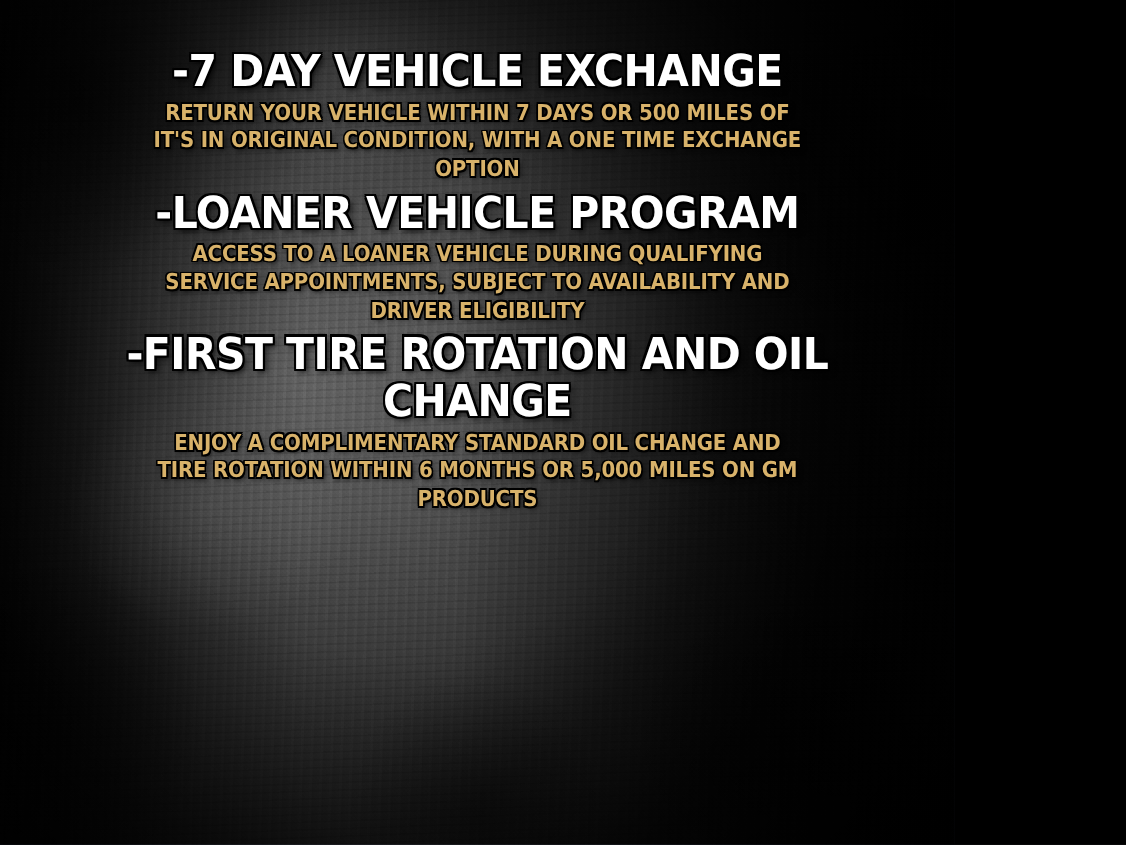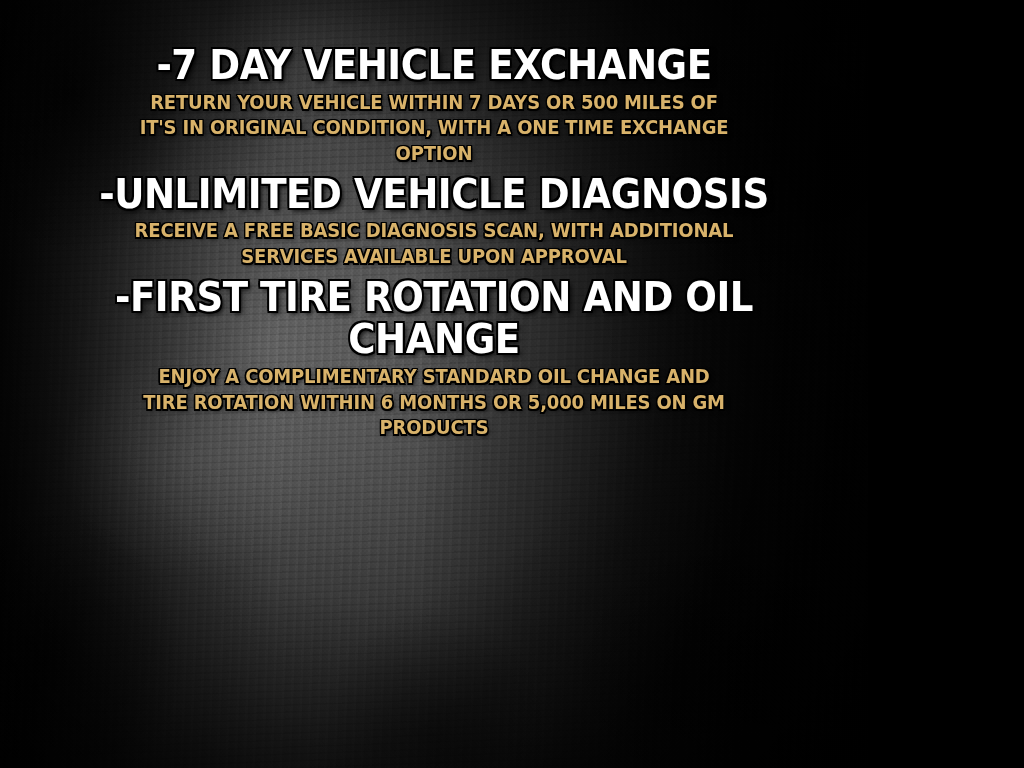--- a/index.html
+++ b/index.html
@@ -124,25 +124,25 @@
   <div class="bg-layer bg-vignette"></div>
 
   <div class="content">
 
     <div class="block">
       <h1 class="headline">-7 DAY VEHICLE EXCHANGE</h1>
       <p class="subline">RETURN YOUR VEHICLE WITHIN 7 DAYS OR 500 MILES OF IT'S IN ORIGINAL CONDITION, WITH A ONE TIME EXCHANGE OPTION</p>
     </div>
 
 
+    <div class="block">
+      <h1 class="headline">-LOANER VEHICLE PROGRAM</h1>
+      <p class="subline">ACCESS TO A LOANER VEHICLE DURING QUALIFYING SERVICE APPOINTMENTS, SUBJECT TO AVAILABILITY AND DRIVER ELIGIBILITY</p>
+    </div>
 
-    <div class="block">
-      <h1 class="headline">-UNLIMITED VEHICLE DIAGNOSIS</h1>
-      <p class="subline">RECEIVE A FREE BASIC DIAGNOSIS SCAN, WITH ADDITIONAL SERVICES AVAILABLE UPON APPROVAL</p>
-    </div>
 
 
     <div class="block">
       <h1 class="headline">-FIRST TIRE ROTATION AND OIL CHANGE</h1>
       <p class="subline">ENJOY A COMPLIMENTARY STANDARD OIL CHANGE AND TIRE ROTATION WITHIN 6 MONTHS OR 5,000 MILES ON GM PRODUCTS</p>
     </div>
 
   </div>
 </div>
 

